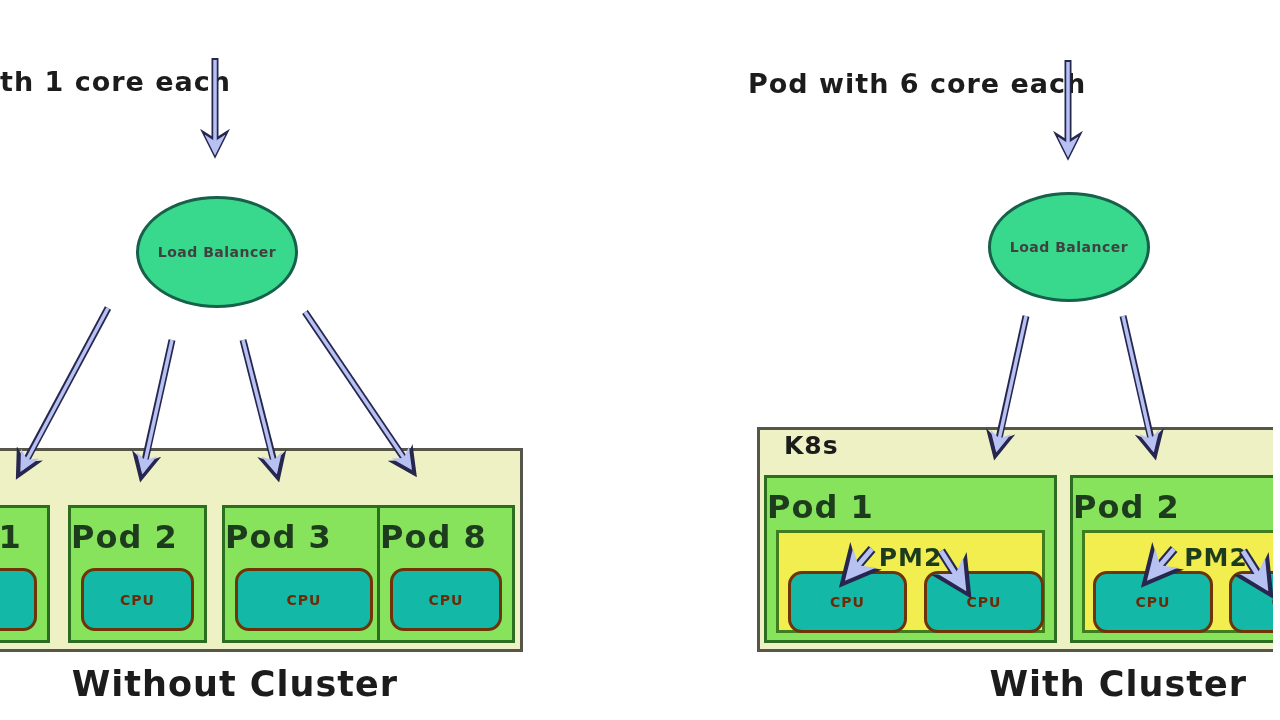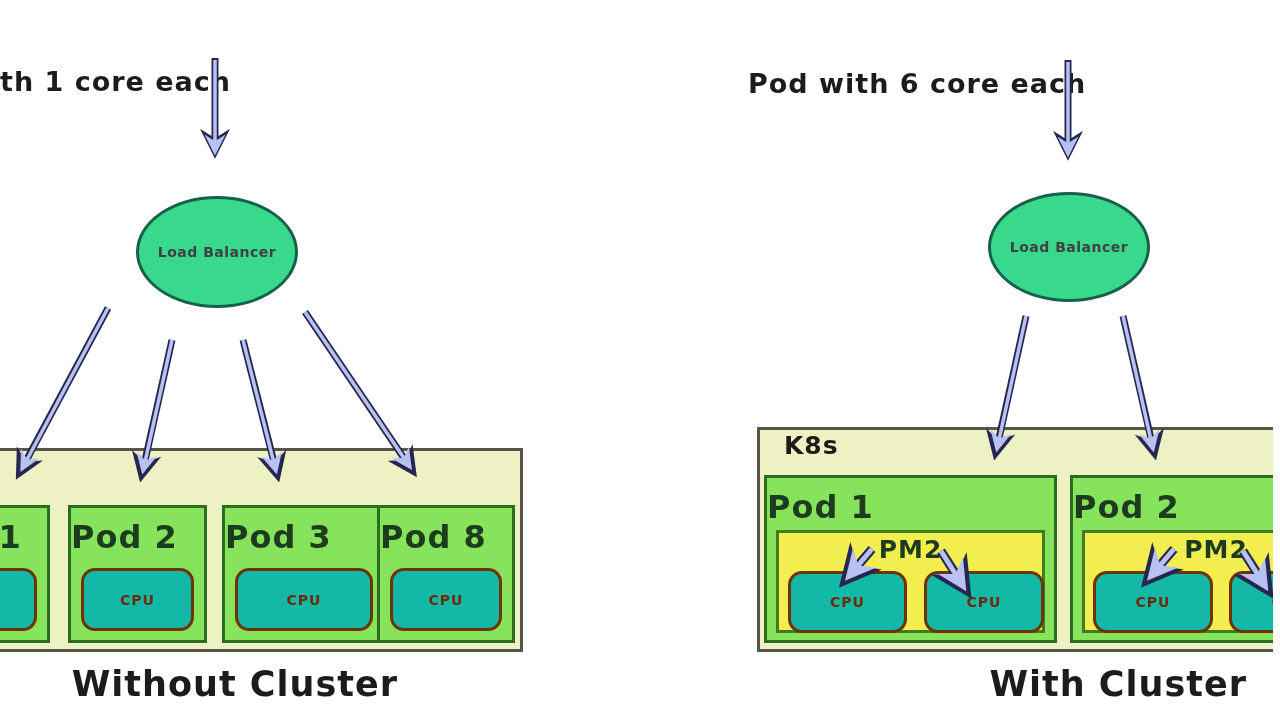--- a/index.html
+++ b/index.html
@@ -57,21 +57,21 @@
   }
   .cpu span { font-size:14px; font-weight:bold; color:#6e2a06; letter-spacing:1px; }
 
   .pm2-box {
     position:absolute;
     background:#f2ee4f;
     border:3px solid #3f7d1f;
     box-sizing:border-box;
   }
   .pm2-label {
-    position:absolute; left:0; right:0; top:2px;
+    position:absolute; left:0; right:0; top:10px;
     text-align:center; font-size:25px; font-weight:bold;
     color:#1d3b1d; letter-spacing:1px;
   }
 
   
   svg.arrows { position:absolute; left:0; top:0; z-index:5; pointer-events:none; }
   .ad  { stroke:#26264f; stroke-width:7;   fill:none; }
   .al  { stroke:#b7c2f2; stroke-width:3.5; fill:none; }
   .adm { stroke:#26264f; stroke-width:9;   fill:none; }
   .alm { stroke:#b7c2f2; stroke-width:5;   fill:none; }

